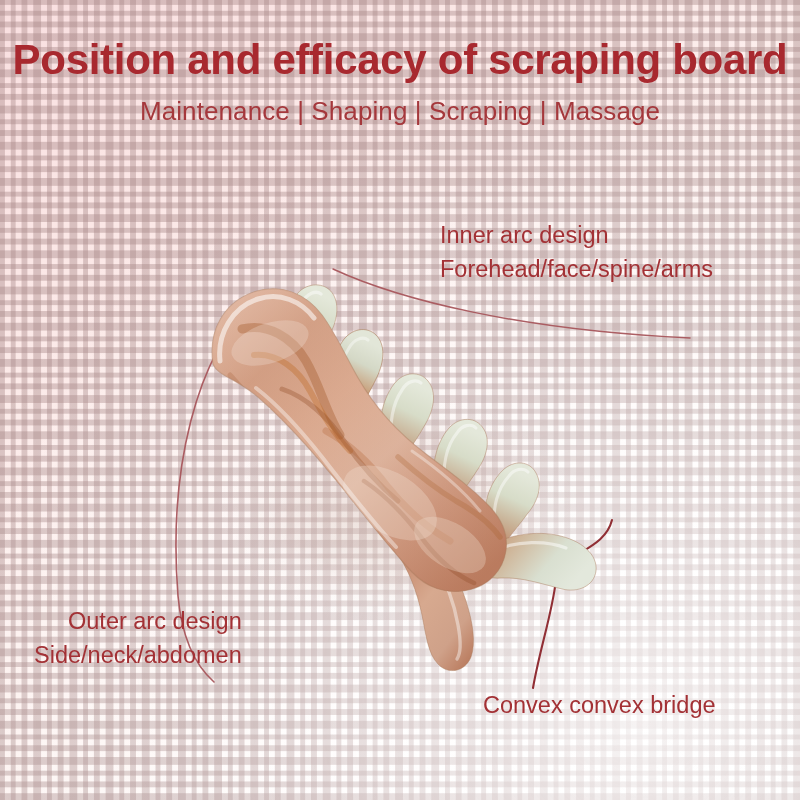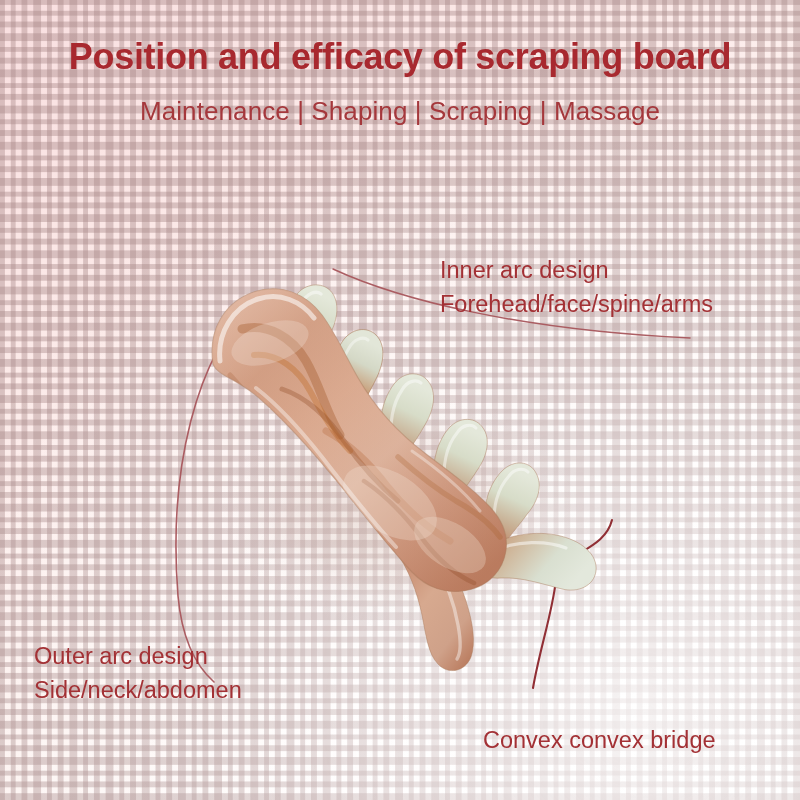--- a/index.html
+++ b/index.html
@@ -30,31 +30,31 @@
     pointer-events:none;
   }
   #grid::after{
     content:"";position:absolute;inset:0;
     background:radial-gradient(120% 110% at 80% 90%, rgba(255,255,255,.75) 0%, rgba(255,255,255,.15) 45%, rgba(255,255,255,0) 75%);
   }
 
   
   #title{
     position:absolute;left:0;right:0;top:36px;text-align:center;
-    font-size:36px;font-weight:700;letter-spacing:-0.3px;
+    font-size:42px;font-weight:700;letter-spacing:-0.3px;
     color:#a8292f;white-space:nowrap;
   }
   #subtitle{
     position:absolute;left:0;right:0;top:96px;text-align:center;
     font-size:26px;font-weight:400;letter-spacing:.1px;
     color:#a5383c;white-space:nowrap;
   }
-  .callout{position:absolute;color:#a33135;font-size:23.5px;line-height:34px;white-space:nowrap;margin-top:35px;}
+  .callout{position:absolute;color:#a33135;font-size:23.5px;line-height:34px;white-space:nowrap;}
   #co-inner{left:440px;top:218px;}
-  #co-outer{left:34px;top:604px;}
+  #co-outer{left:34px;top:604px;text-align:right;}
   #co-convex{left:483px;top:688px;}
 
   
   #leaders{position:absolute;inset:0;pointer-events:none;}
 
   
   #product{
     position:absolute;left:150px;top:245px;width:500px;height:430px;
   }
 </style>

